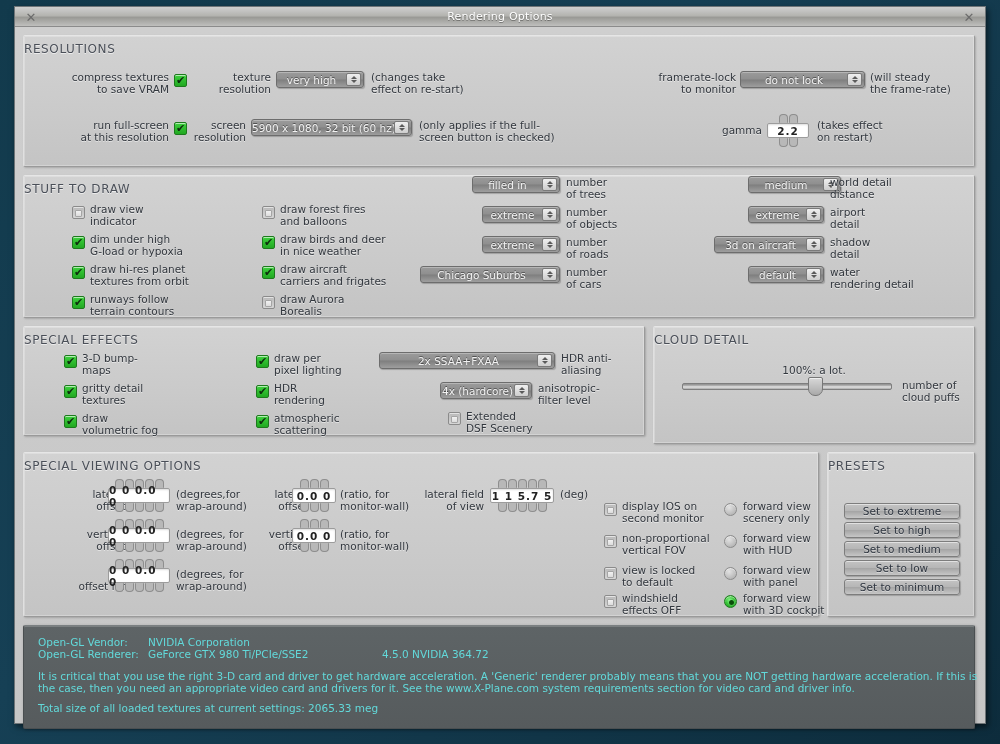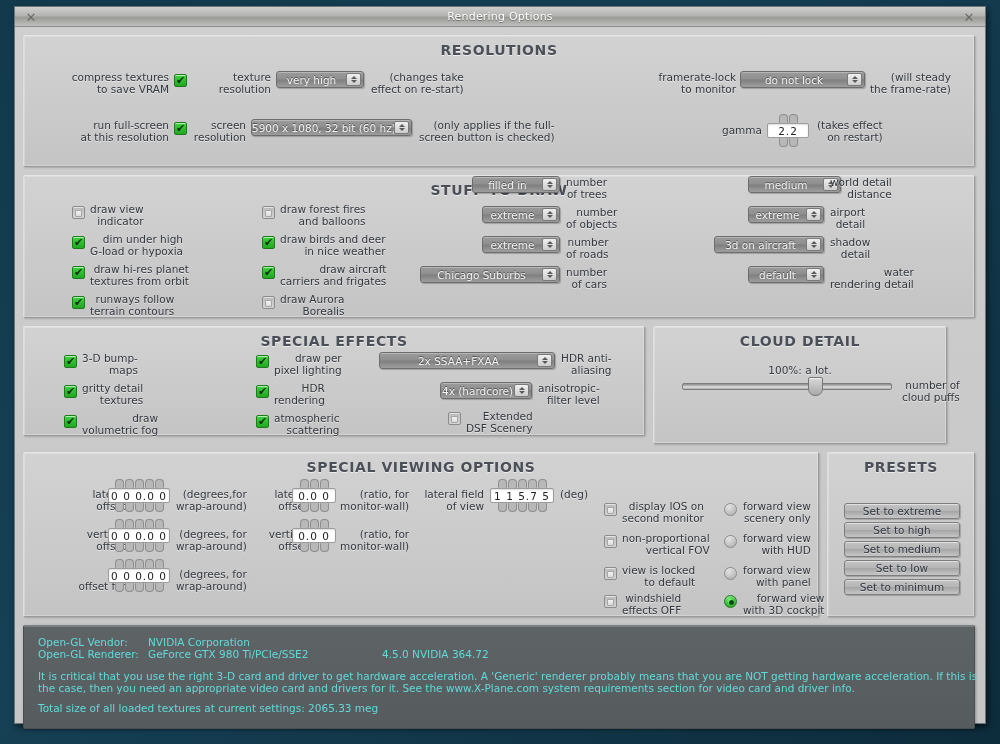--- a/index.html
+++ b/index.html
@@ -55,33 +55,31 @@
     position: absolute;
     background: linear-gradient(to bottom,#d2d2d2 0%, #cacaca 60%, #c4c4c4 100%);
     border: 1px solid #9a9a9a;
     border-top-color: #e6e6e6;
     border-left-color: #e0e0e0;
     box-shadow: inset 0 0 0 1px rgba(255,255,255,.25), 1px 1px 2px rgba(0,0,0,.18);
     border-radius: 2px;
   }
   .panel-title {
     position: absolute; left: 0; right: 0; top: 6px;
-    text-align: center;
-    font-size: 14px; color: #4a4f58; letter-spacing: .6px;
+    text-align: left;
+    font-size: 12px; color: #4a4f58; letter-spacing: .6px;
     text-shadow: 0 1px 0 rgba(255,255,255,.6);
-    font-weight: bold;
   }
 
   
   .lbl {
     position: absolute;
     font-size: 10.5px; color: #32373e; line-height: 11.5px;
     text-shadow: 0 1px 0 rgba(255,255,255,.55);
     white-space: pre;
-    text-align: right;
   }
   .lbl.r { text-align: right; }
 
   
   .cbx {
     position: absolute;
     width: 13px; height: 13px;
     border-radius: 2px;
     background: linear-gradient(to bottom,#b9b9b9,#d6d6d6);
     border: 1px solid #8b8b8b;
@@ -148,21 +146,21 @@
   .dd .dd-btn i.up {
     border-left:3px solid transparent; border-right:3px solid transparent;
     border-bottom:3px solid #5a5a5a; margin-bottom:1px;
   }
   .dd .dd-btn i.dn {
     border-left:3px solid transparent; border-right:3px solid transparent;
     border-top:3px solid #5a5a5a;
   }
 
   
-  .spin { position:absolute; }
+  .spin { position:absolute;font-weight:bold; }
   .spin .sfield {
     position:relative;
     background:#ffffff;
     border:1px solid #9c9c9c;
     border-radius:2px;
     height:15px;
     display:flex; align-items:center; justify-content:center;
     font-size:10.5px; color:#222; letter-spacing:1px;
     box-shadow: inset 0 1px 2px rgba(0,0,0,.14);
   }
@@ -447,21 +445,21 @@
           </span>
       </div>
       <div class="lbl" style="left:514px;top:56px;">anisotropic-
 filter level</div>
 
       <div class="cbx" style="left:424px;top:85px;"></div>
       <div class="lbl" style="left:442px;top:84px;">Extended
 DSF Scenery</div>
     </div>
 
-    <div class="panel" id="p-cloud" style="left:638px;top:299px;width:294px;height:118px;">
+    <div class="panel" id="p-cloud" style="left:638px;top:299px;width:322px;height:118px;">
       <div class="panel-title">CLOUD DETAIL</div>
       <div class="lbl" style="left:0;right:0;top:38px;text-align:center;width:100%;">100%: a lot.</div>
       <div class="slider-track" style="left:28px;top:56px;width:210px;">
         <div class="slider-knob" id="cloud-knob" style="top: -7px; left: 125px;"></div>
       </div>
       <div class="lbl" style="left:248px;top:53px;">number of
 cloud puffs</div>
     </div>
 
     <div class="panel" id="p-svo" style="left:8px;top:425px;width:796px;height:165px;">

